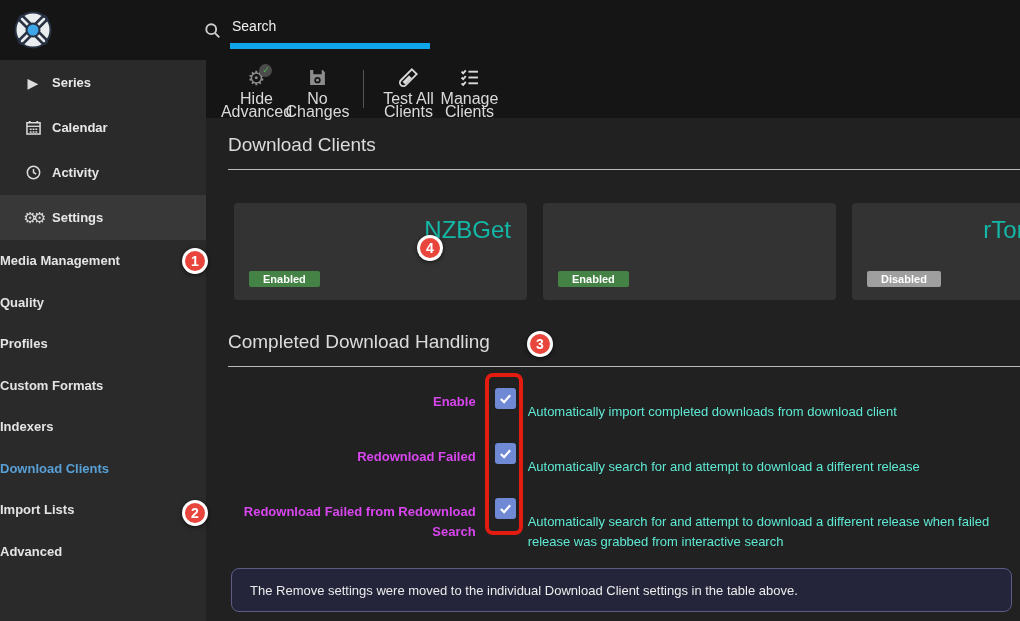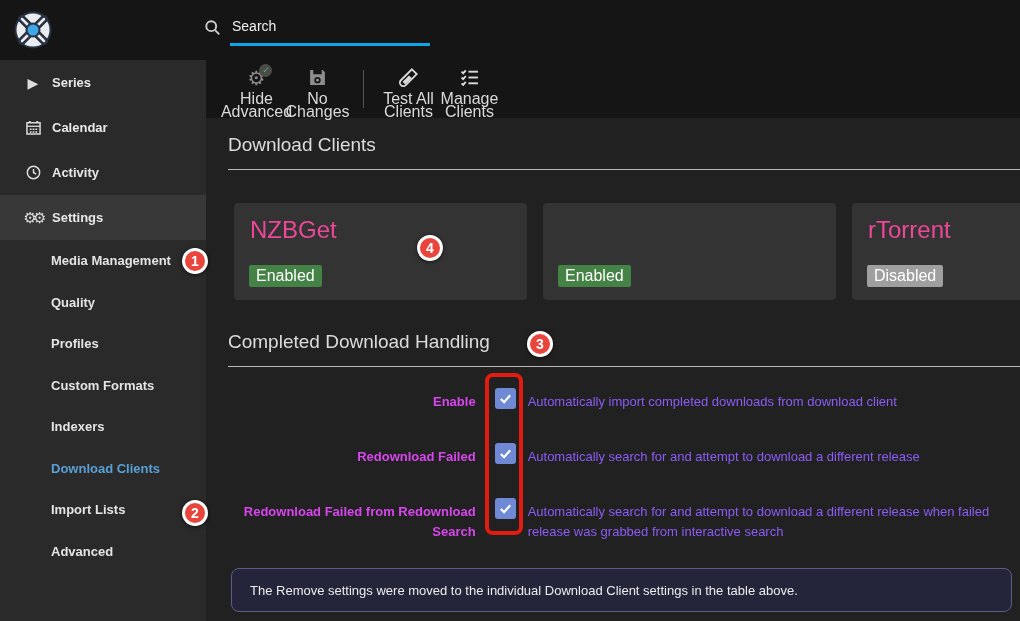--- a/index.html
+++ b/index.html
@@ -9,37 +9,37 @@
     background:#212121; color:#e0e0e0; position:relative;
   }
 
   
   .topbar { position:absolute; left:0; top:0; width:1020px; height:60px; background:#151515; z-index:5; }
   .logo { position:absolute; left:14px; top:11px; width:38px; height:38px; }
   .search-wrap { position:absolute; left:204px; top:14px; display:flex; align-items:flex-end; }
   .search-icon { width:17px; height:17px; color:#cfcfcf; margin:0 9px 10px 0; }
   .search-input {
     width:200px; background:transparent; border:none; outline:none;
-    border-bottom:3px solid #0ea5e9; color:#f0f0f0; font-size:14px;
+    border-bottom:6px solid #0ea5e9; color:#f0f0f0; font-size:14px;
     padding:4px 2px 9px 2px; font-family:inherit;
   }
   .search-input::placeholder { color:#f0f0f0; opacity:1; }
 
   
   .sidebar { position:absolute; left:0; top:60px; width:206px; height:561px; background:#2a2a2a; z-index:4; }
   .nav-item {
     height:45px; display:flex; align-items:center; padding-left:24px;
     font-size:13px; font-weight:bold; color:#e8e8e8; cursor:pointer;
   }
   .nav-item.selected { background:#383838; }
   .nav-icon { width:18px; margin-right:10px; display:inline-flex; justify-content:center; color:#dcdcdc; font-size:14px; }
   .nav-icon svg { width:15px; height:15px; }
   .gear-glyph { font-size:15px; letter-spacing:-4px; }
   .nav-sub {
-    height:41.5px; display:flex; align-items:center; padding-left:51px;
+    height:41.5px; display:flex; align-items:center; 
     font-size:13px; font-weight:bold; color:#e4e4e4; cursor:pointer;
   }
   .nav-sub.active { color:#58a0d6; }
 
   
   .main { position:absolute; left:206px; top:60px; width:814px; height:561px; background:#212121; overflow:hidden; }
 
   .toolbar { position:absolute; left:0; top:0; width:814px; height:58px; background:#151515; display:flex; align-items:center; padding-left:20px; }
   .tb-btn {
     width:61px; height:58px; display:flex; flex-direction:column; align-items:center;
@@ -61,40 +61,40 @@
     font-size:19px; color:#dcdcdc; font-weight:400; padding-bottom:13px;
   }
   .hdr1 { top:74px; }
   .hdr2 { top:271px; }
 
   .client-card {
     position:absolute; top:143px; height:97px; width:293px; background:#333;
     border-radius:4px; padding:13px 16px; cursor:pointer;
   }
   .card1 { left:28px; } .card2 { left:337px; } .card3 { left:646px; width:230px; }
-  .client-title { font-size:24px; font-weight:300; color:#ec4899; }
+  .client-title { font-size:24px; font-weight:300; color:#14b8a6;text-align:right; }
   .status-badge {
-    position:absolute; left:15px; bottom:13px; font-size:16px; font-weight:normal; color:#fff;
-    padding:2px 7px; border-radius:2px;
+    position:absolute; left:15px; bottom:13px; font-size:11px; font-weight:bold; color:#fff;
+    padding:2px 14px; border-radius:2px;
   }
   .status-enabled { background:#458245; }
   .status-disabled { background:#9f9f9f; }
 
   .form-row { position:absolute; left:22px; width:780px; display:flex; align-items:flex-start; }
   .row1 { top:328px; } .row2 { top:383px; } .row3 { top:438px; }
   .form-label {
     width:250px; text-align:right; font-size:13px; font-weight:bold; color:#d946ef;
     padding-top:4px; line-height:20px;
   }
   .checkbox {
     width:21px; height:21px; margin-left:19px; background:#7089d4; border-radius:3px;
     display:flex; align-items:center; justify-content:center; cursor:pointer; flex:none;
   }
   .checkbox svg { width:13px; height:13px; }
-  .form-desc { margin-left:12px; font-size:13px; color:#8b5cf6; padding-top:4px; line-height:20px; width:485px; }
+  .form-desc { margin-left:12px; font-size:13px; color:#5eead4; padding-top:4px; line-height:20px; width:485px;margin-top:10px; }
 
   .notice {
     position:absolute; left:25px; top:508px; width:781px; height:44px;
     background:#24243a; border:1px solid #5c5c85; border-radius:8px;
     display:flex; align-items:center; padding-left:18px; font-size:13px; color:#ececec;
   }
 
   
   .ann-rect {
     position:absolute; left:485px; top:373px; width:38px; height:162px;

